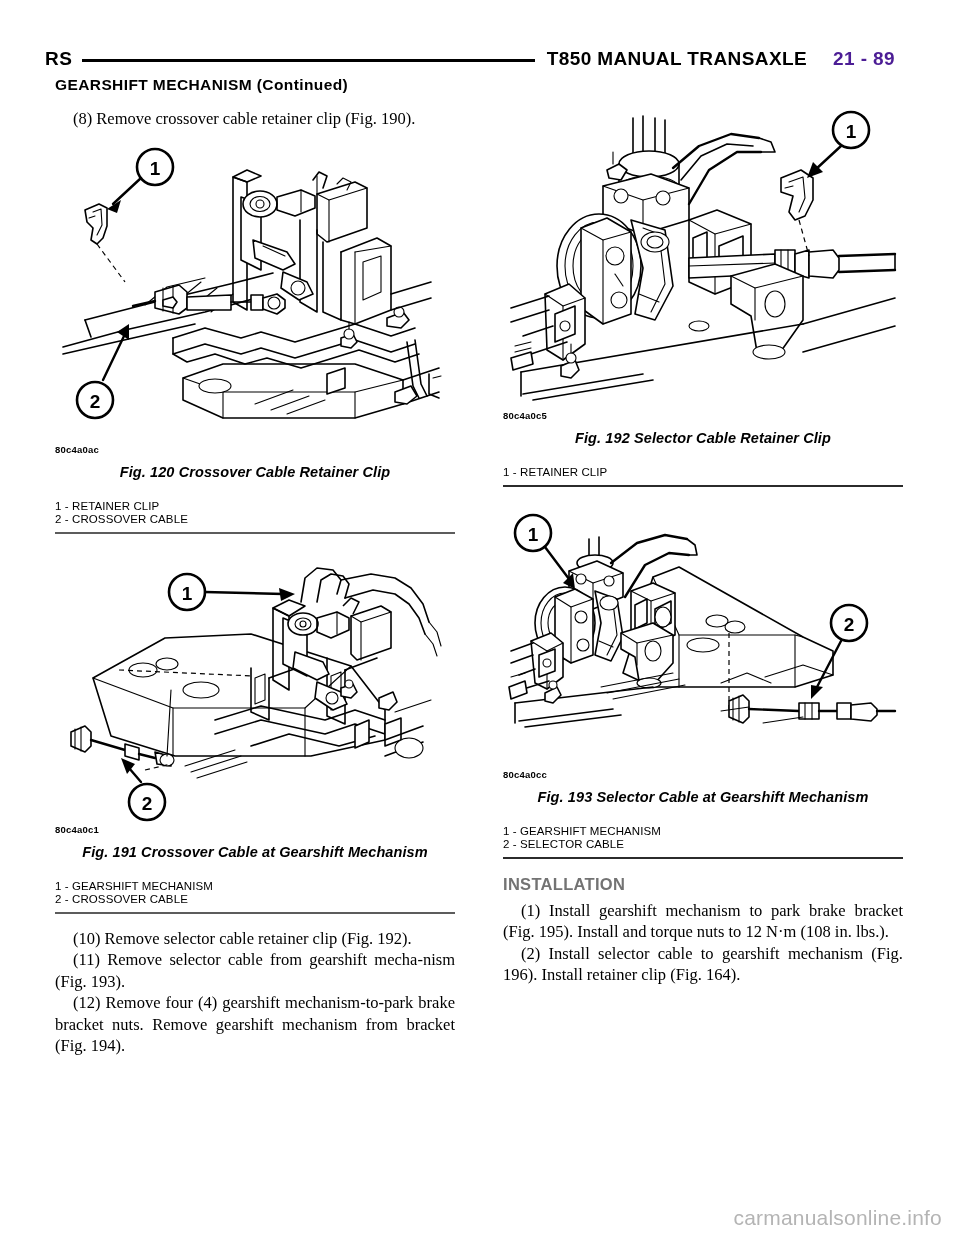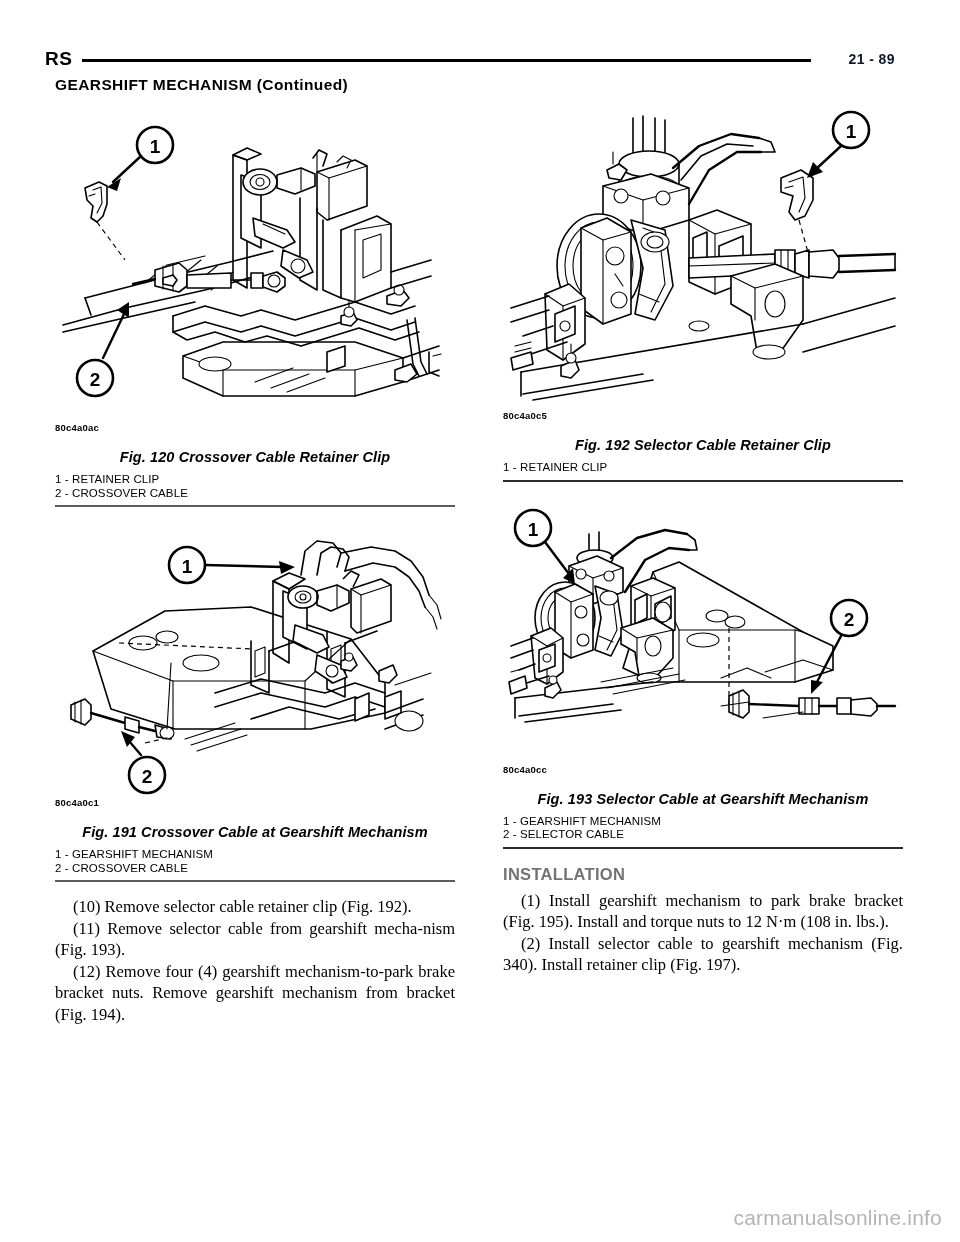--- a/index.html
+++ b/index.html
@@ -46,23 +46,23 @@
     font-family: "Liberation Sans", sans-serif;
     font-weight: bold;
     font-size: 19px;
     letter-spacing: 0.4px;
     color: #000;
     white-space: nowrap;
   }
   .header-page {
     font-family: "Liberation Sans", sans-serif;
     font-weight: bold;
-    font-size: 14px;
+    font-size: 19px;
     letter-spacing: 0.4px;
-    color: #0f172a;
+    color: #4c1d95;
     white-space: nowrap;
     margin-left: 26px;
   }
 
   
   .section-continued {
     position: absolute;
     left: 55px;
     top: 76px;
     font-family: "Liberation Sans", sans-serif;
@@ -116,26 +116,26 @@
     margin-top: 2px;
   }
 
   .figure-caption {
     font-family: "Liberation Sans", sans-serif;
     font-weight: bold;
     font-style: italic;
     font-size: 14.5px;
     text-align: center;
     color: #000;
-    margin-top: 16px;
+    margin-top: 9px;
     letter-spacing: 0.1px;
   }
 
   .figure-legend {
-    margin-top: 8px;
+    margin-top: 20px;
   }
   .legend-item {
     font-family: "Liberation Sans", sans-serif;
     font-size: 11.5px;
     line-height: 13.5px;
     color: #000;
     letter-spacing: 0.1px;
   }
   .legend-rule {
     margin-top: 5px;
@@ -191,27 +191,29 @@
   }
 </style>
 </head>
 <body>
 
 <div class="page">
 
   <div class="header">
     <span class="header-left">RS</span>
     <span class="header-rule"></span>
+    <span class="header-title">T850 MANUAL TRANSAXLE</span>
     <span class="header-page">21 - 89</span>
   </div>
 
   <div class="section-continued">GEARSHIFT MECHANISM (Continued)</div>
 
   <div class="col col-left">
 
+    <p class="body">(8) Remove crossover cable retainer clip (Fig. 190).</p>
 
     <div class="sp-12"></div>
 
     <div class="figure">
       <div class="figure-art">
         <svg viewBox="0 0 400 300" xmlns="http://www.w3.org/2000/svg">
 
           <path class="ln" d="M8 205 L70 188 L150 170 L205 155"></path>
           <path class="ln" d="M8 212 L78 196 L140 182"></path>
           <path class="ln" d="M30 178 L100 160 L175 142 L218 131"></path>
@@ -646,19 +648,19 @@
         <div class="legend-item">2 - SELECTOR CABLE</div>
       </div>
       <div class="legend-rule dark"></div>
     </div>
 
     <div class="sp-16"></div>
 
     <div class="subhead">INSTALLATION</div>
     <div class="sp-6"></div>
     <p class="body">(1) Install gearshift mechanism to park brake bracket (Fig. 195). Install and torque nuts to 12 N·m (108 in. lbs.).</p>
-    <p class="body">(2) Install selector cable to gearshift mechanism (Fig. 340). Install retainer clip (Fig. 197).</p>
+    <p class="body">(2) Install selector cable to gearshift mechanism (Fig. 196). Install retainer clip (Fig. 164).</p>
 
   </div>
 
   <div class="watermark">carmanualsonline.info</div>
 
 </div>
 
 </body></html>

